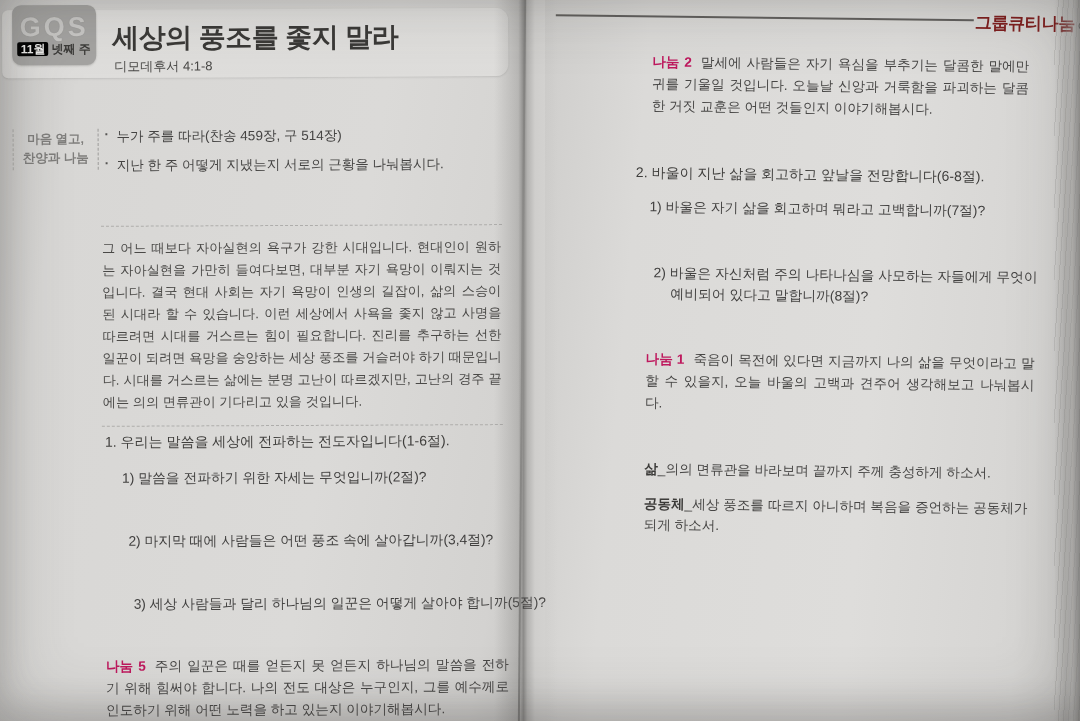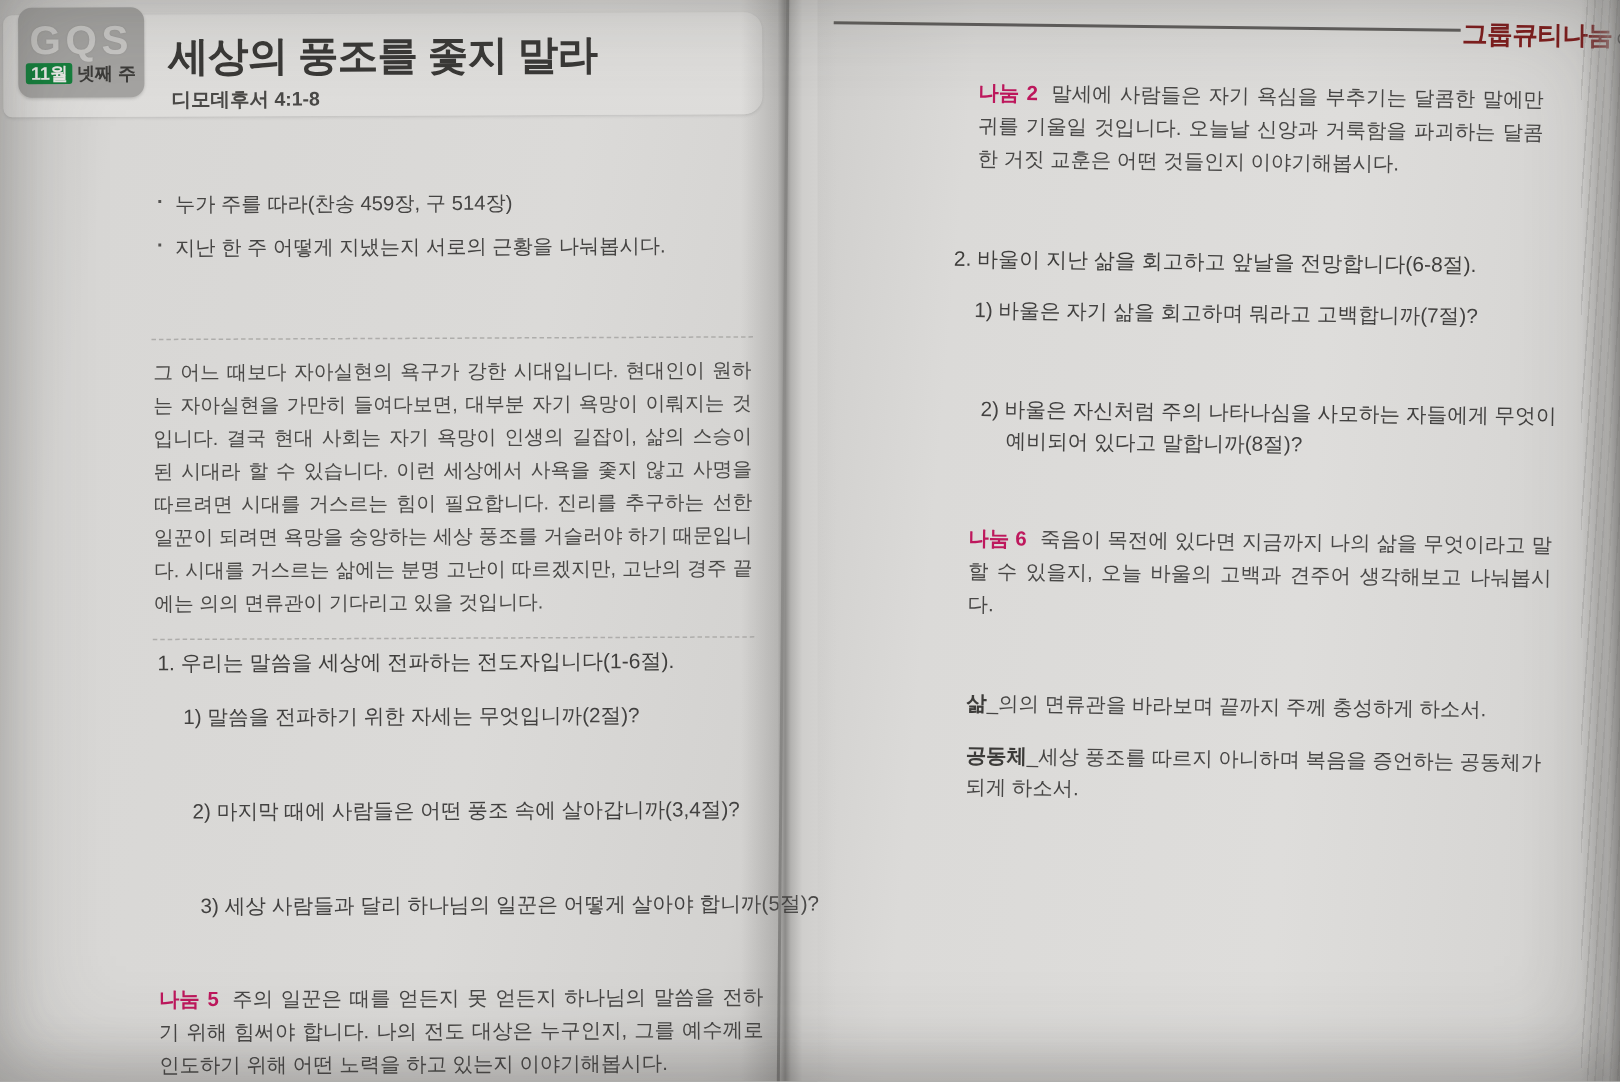--- a/index.html
+++ b/index.html
@@ -33,25 +33,25 @@
   
   .header-band{position:absolute;left:2px;top:10px;width:506px;height:68px;
     background:linear-gradient(180deg,#e2e1df,#dedddb);border-radius:6px 12px 12px 6px;
     box-shadow:0 1px 2px rgba(90,89,87,.18);}
   .gqs-badge{position:absolute;left:12px;top:5px;width:84px;height:60px;background:#a5a4a2;
     border-radius:9px;box-shadow:0 1px 2px rgba(80,79,77,.25);}
   .gqs-logo{position:absolute;left:0;right:0;top:7px;text-align:center;
     font-size:27px;font-weight:700;letter-spacing:3px;color:#c9c8c6;
     text-shadow:0 0 1px #8f8e8c;}
   .week-row{position:absolute;left:0;right:0;bottom:7px;text-align:center;font-size:12px;font-weight:700;}
-  .month-chip{background:#15803d;color:#edecea;padding:0 3px;border-radius:2px;}
+  .month-chip{background:#000000;color:#edecea;padding:0 3px;border-radius:2px;}
   .week-text{color:#3c3b39;margin-left:3px;margin-top:16px;}
   .page-title{position:absolute;left:112px;top:20px;font-size:27px;font-weight:800;
     color:#3a3937;letter-spacing:-.5px;}
-  .scripture{position:absolute;left:114px;top:58px;font-size:13px;font-weight:700;color:#4a4947;}
+  .scripture{position:absolute;left:114px;top:58px;font-size:13px;font-weight:400;color:#4a4947;}
 
   
   .side-label{position:absolute;font-size:12.5px;font-weight:700;color:#7f7e7c;
     line-height:1.55;text-align:center;padding:1px 9px;
     border-left:1px dashed rgba(160,159,157,.8);border-right:1px dashed rgba(150,149,147,.9);}
   .bullet-list{position:absolute;left:103px;top:128px;margin:0;padding:0;list-style:none;}
   .bullet-list li{position:relative;padding-left:13px;margin-bottom:11px;font-size:13.5px;color:#454443;}
   .bullet-list li::before{content:"\00B7";position:absolute;left:1px;top:-1px;font-weight:700;color:#555452;}
   .intro-box{position:absolute;left:100px;top:226px;width:399px;
     border-top:1px dashed #aeadab;border-bottom:1px dashed #aeadab;
@@ -87,20 +87,24 @@
     <div class="gqs-badge">
       <div class="gqs-logo">GQS</div>
       <div class="week-row">
         <span class="month-chip">11월</span><span class="week-text">넷째 주</span>
       </div>
     </div>
 
     <div class="page-title">세상의 풍조를 좇지 말라</div>
     <div class="scripture">디모데후서 4:1-8</div>
 
+    <div class="side-label" style="left:12px;top:129px;">
+      <span>마음 열고,</span><br>
+      <span>찬양과 나눔</span>
+    </div>
 
     <ul class="bullet-list">
       <li>누가 주를 따라(찬송 459장, 구 514장)</li>
       <li>지난 한 주 어떻게 지냈는지 서로의 근황을 나눠봅시다.</li>
     </ul>
 
     <div class="intro-box">
       <p>그 어느 때보다 자아실현의 욕구가 강한 시대입니다. 현대인이 원하는 자아실현을 가만히 들여다보면, 대부분 자기 욕망이 이뤄지는 것입니다. 결국 현대 사회는 자기 욕망이 인생의 길잡이, 삶의 스승이 된 시대라 할 수 있습니다. 이런 세상에서 사욕을 좇지 않고 사명을 따르려면 시대를 거스르는 힘이 필요합니다. 진리를 추구하는 선한 일꾼이 되려면 욕망을 숭앙하는 세상 풍조를 거슬러야 하기 때문입니다. 시대를 거스르는 삶에는 분명 고난이 따르겠지만, 고난의 경주 끝에는 의의 면류관이 기다리고 있을 것입니다.</p>
     </div>
 
@@ -124,21 +128,21 @@
 
     <div class="share" style="left:653px;top:50px;width:377px;">
       <span class="share-label">나눔 2</span><span>말세에 사람들은 자기 욕심을 부추기는 달콤한 말에만 귀를 기울일 것입니다. 오늘날 신앙과 거룩함을 파괴하는 달콤한 거짓 교훈은 어떤 것들인지 이야기해봅시다.</span>
     </div>
 
     <div class="question" style="left:638px;top:163px;">2. 바울이 지난 삶을 회고하고 앞날을 전망합니다(6-8절).</div>
     <div class="subq" style="left:652px;top:197px;">1) 바울은 자기 삶을 회고하며 뭐라고 고백합니까(7절)?</div>
     <div class="subq hang" style="left:657px;top:261px;width:384px;">2) 바울은 자신처럼 주의 나타나심을 사모하는 자들에게 무엇이 예비되어 있다고 말합니까(8절)?</div>
 
     <div class="share" style="left:650px;top:347px;width:389px;">
-      <span class="share-label">나눔 6</span><span>죽음이 목전에 있다면 지금까지 나의 삶을 무엇이라고 말할 수 있을지, 오늘 바울의 고백과 견주어 생각해보고 나눠봅시다.</span>
+      <span class="share-label">나눔 1</span><span>죽음이 목전에 있다면 지금까지 나의 삶을 무엇이라고 말할 수 있을지, 오늘 바울의 고백과 견주어 생각해보고 나눠봅시다.</span>
     </div>
 
 
     <div class="prayer-item" style="left:650px;top:457px;width:400px;">
       <span class="kw">삶</span><span>_의의 면류관을 바라보며 끝까지 주께 충성하게 하소서.</span>
     </div>
     <div class="prayer-item" style="left:650px;top:492px;width:393px;">
       <span class="kw">공동체</span><span>_세상 풍조를 따르지 아니하며 복음을 증언하는 공동체가 되게 하소서.</span>
     </div>
   </div>

